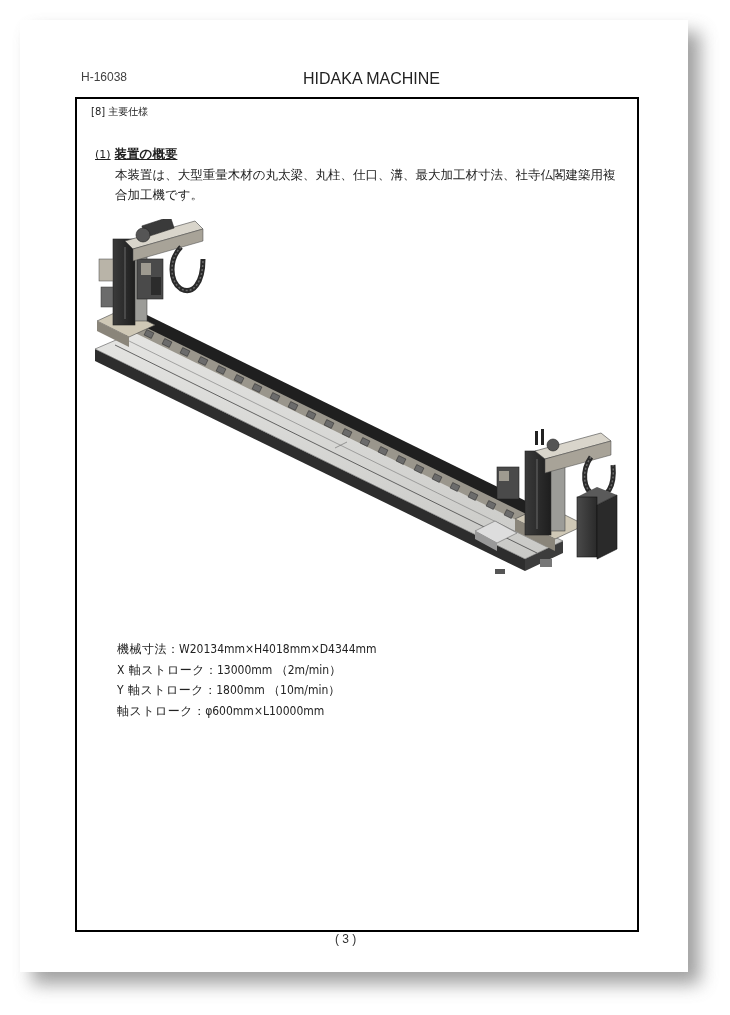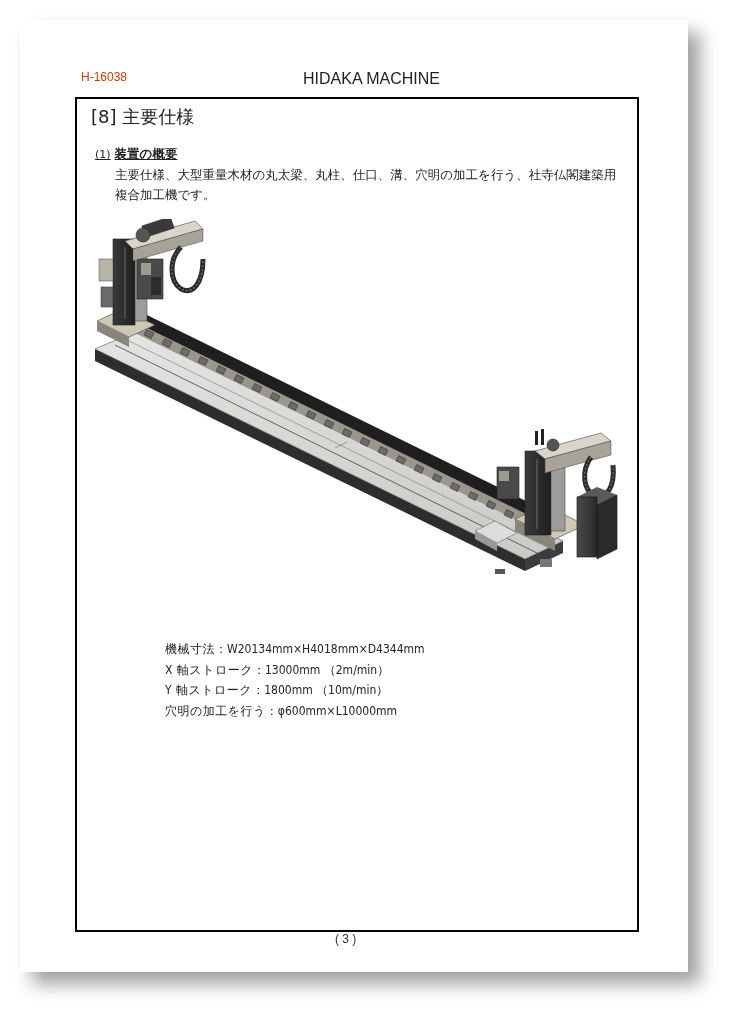--- a/index.html
+++ b/index.html
@@ -21,36 +21,36 @@
   }
   .page {
     position: absolute;
     left: 20px; top: 20px;
     width: 668px; height: 952px;
     background: #ffffff;
   }
   .hdr-left {
     position: absolute; left: 61px; top: 50px;
     font-family: "Liberation Sans", sans-serif;
-    font-size: 12px; color: #c2410c;
+    font-size: 12px; color: #404040;
   }
   .hdr-center {
     position: absolute; left: 283px; top: 50px;
     font-family: "Liberation Sans", sans-serif;
     font-size: 16px; color: #222;
   }
   .frame {
     position: absolute;
     left: 55px; top: 77px;
     width: 560px; height: 831px;
     border: 2px solid #000;
   }
   .section-title {
     position: absolute; left: 14px; top: 6px;
-    font-size: 18px; color: #222;
+    font-size: 10px; color: #222;
   }
   .sub-title {
     position: absolute; left: 18px; top: 47px;
     font-size: 12.5px; color: #222; font-weight: bold; text-decoration: underline;
   }
   .sub-title .num { font-weight: normal; font-size: 11px; margin-right: 4px; }
   .desc {
     position: absolute; left: 38px; top: 66px;
     width: 510px;
     font-size: 12.5px; line-height: 20px; color: #222;
@@ -58,21 +58,21 @@
   .illustration {
     position: absolute; left: 8px; top: 120px;
     width: 560px; height: 420px;
   }
   .specs {
     position: absolute; left: 40px; top: 540px;
     font-size: 12px; line-height: 20.5px; color: #222;
     font-family: "DejaVu Sans Condensed", "DejaVu Sans", sans-serif;
   }
   .spec-row { white-space: nowrap; }
-  .spec-label { letter-spacing: 0.5px; margin-left: 48px; }
+  .spec-label { letter-spacing: 0.5px; }
   .page-no {
     position: absolute; left: 315px; top: 912px;
     font-size: 12px; color: #333;
     font-family: "Liberation Sans", sans-serif;
   }
 </style>
 </head>
 <body>
 
 <div class="page-shadow"></div>
@@ -81,21 +81,21 @@
   <div class="hdr-left">H-16038</div>
   <div class="hdr-center">HIDAKA MACHINE</div>
 
   <div class="frame">
     <div class="section-title">[8] 主要仕様</div>
 
     <div class="sub-title">
       <span class="num">(1)</span><span>装置の概要</span>
     </div>
 
-    <div class="desc">主要仕様、大型重量木材の丸太梁、丸柱、仕口、溝、穴明の加工を行う、社寺仏閣建築用複合加工機です。</div>
+    <div class="desc">本装置は、大型重量木材の丸太梁、丸柱、仕口、溝、最大加工材寸法、社寺仏閣建築用複合加工機です。</div>
 
     <svg class="illustration" viewBox="0 0 560 420" xmlns="http://www.w3.org/2000/svg">
       <defs>
         <linearGradient id="bedTop" x1="0" y1="0" x2="0" y2="1">
           <stop offset="0" stop-color="#e4e4e2"></stop>
           <stop offset="1" stop-color="#c9c9c6"></stop>
         </linearGradient>
         <linearGradient id="dark" x1="0" y1="0" x2="1" y2="0">
           <stop offset="0" stop-color="#3a3a3a"></stop>
           <stop offset="1" stop-color="#1e1e1e"></stop>
@@ -209,19 +209,19 @@
       <div class="spec-row">
         <span class="spec-label">機械寸法</span><span>：</span><span>W20134mm×H4018mm×D4344mm</span>
       </div>
       <div class="spec-row">
         <span class="spec-label">X 軸ストローク</span><span>：</span><span>13000mm （2m/min）</span>
       </div>
       <div class="spec-row">
         <span class="spec-label">Y 軸ストローク</span><span>：</span><span>1800mm （10m/min）</span>
       </div>
       <div class="spec-row">
-        <span class="spec-label">穴明の加工を行う</span><span>：</span><span>φ600mm×L10000mm</span>
+        <span class="spec-label">軸ストローク</span><span>：</span><span>φ600mm×L10000mm</span>
       </div>
     </div>
   </div>
 
   <div class="page-no">( 3 )</div>
 </div>
 
 </body></html>

